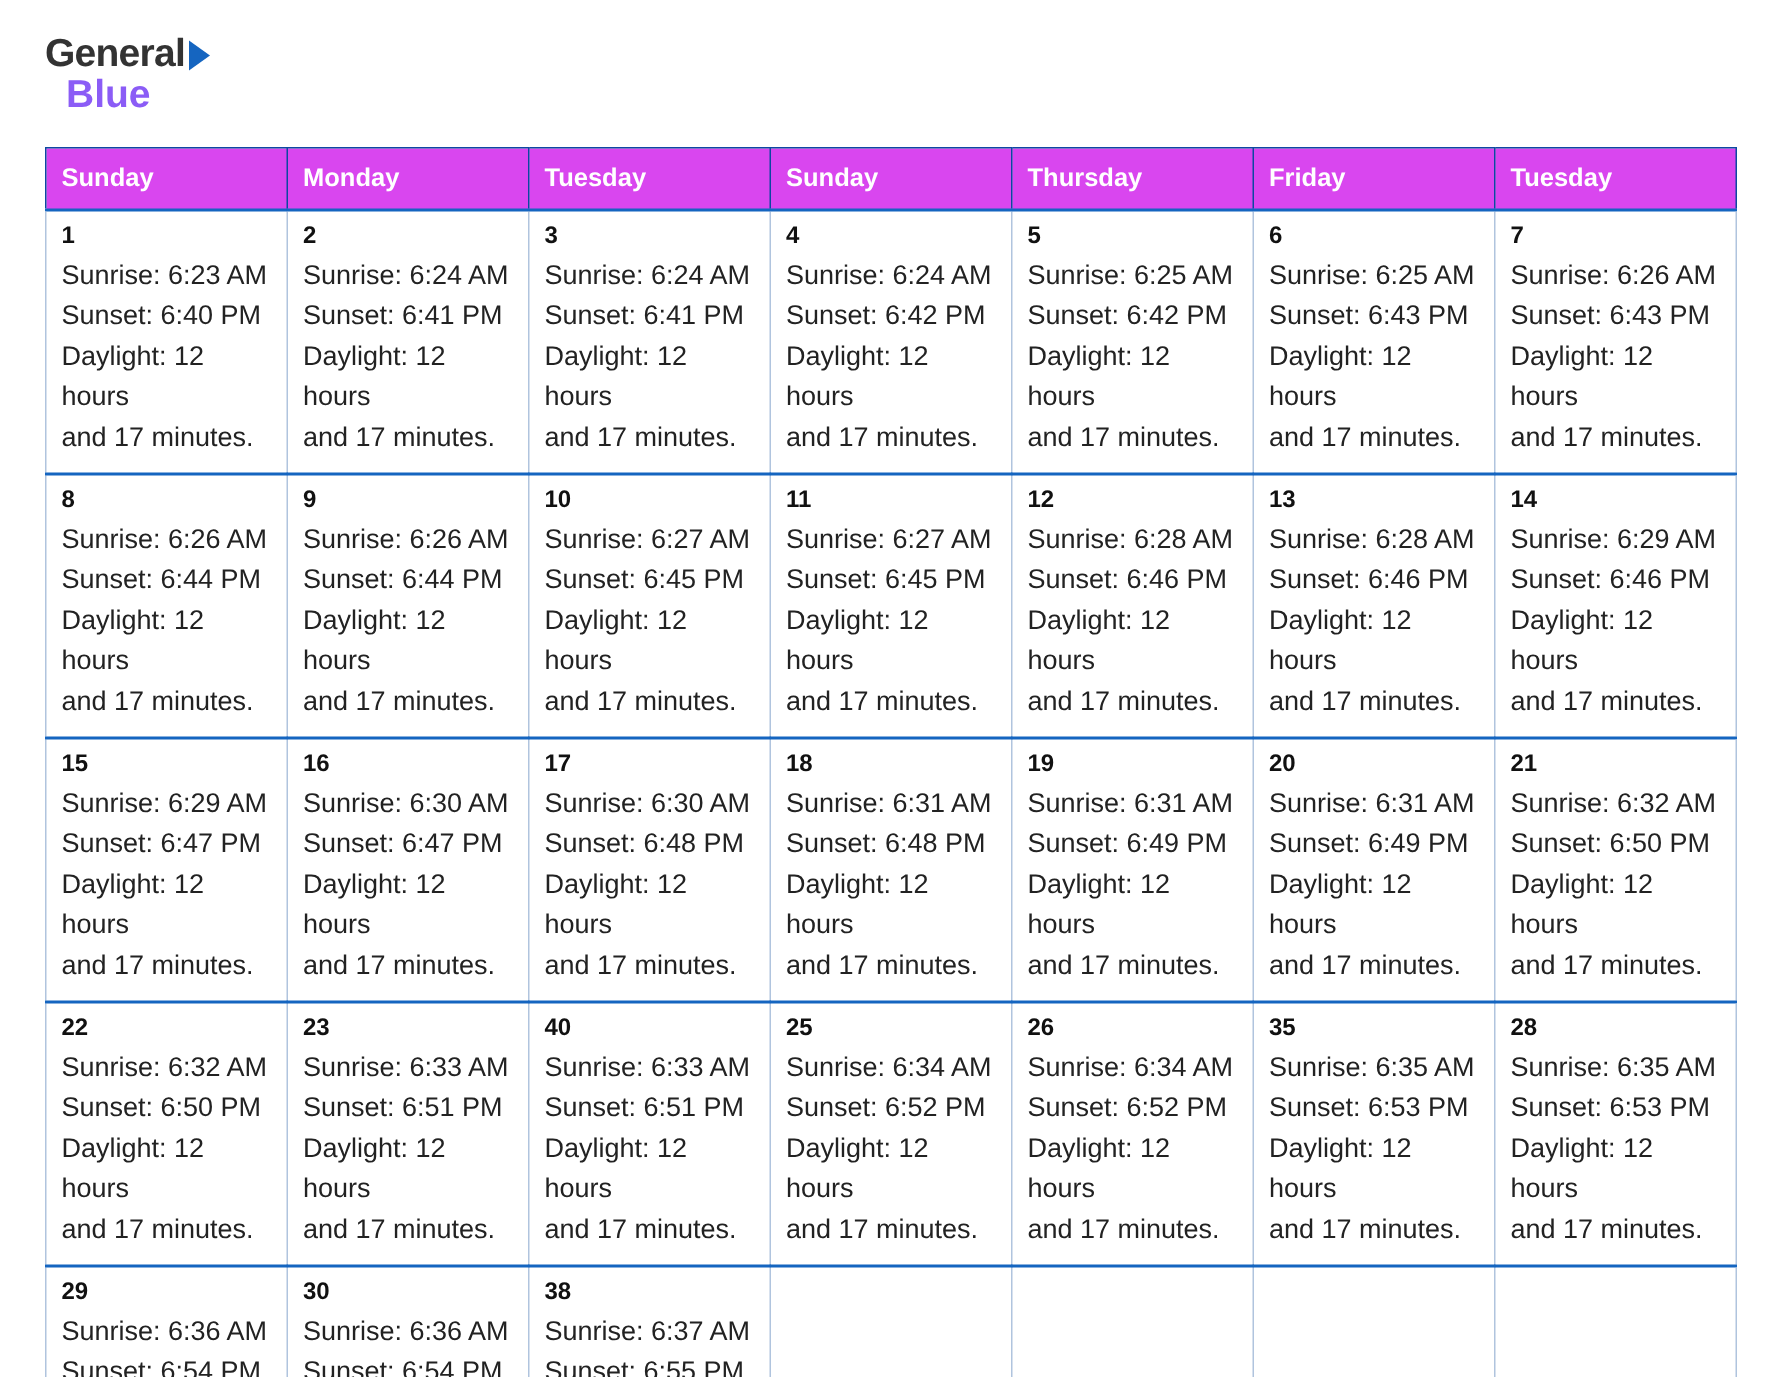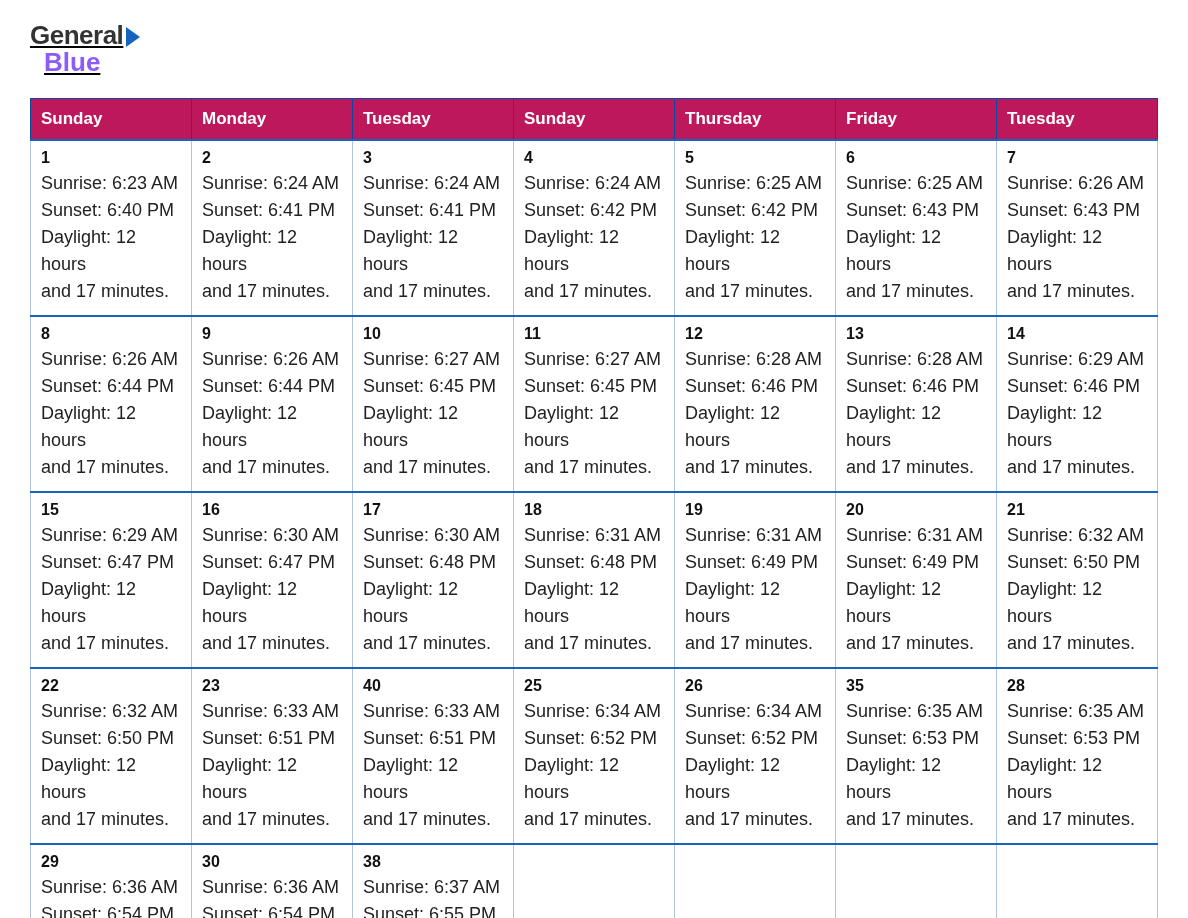--- a/index.html
+++ b/index.html
@@ -8,21 +8,20 @@
       background: #fff;
       padding: 20px 30px;
       width: 1188px;
       min-height: 918px;
     }
     .header {
       display: flex;
       justify-content: space-between;
       align-items: flex-start;
       margin-bottom: 20px;
-      text-decoration: underline;
     }
     .logo {
       display: flex;
       flex-direction: column;
       align-items: flex-start;
     }
     .logo-top {
       display: flex;
       align-items: center;
     }
@@ -60,21 +59,21 @@
     .location {
       font-size: 20px;
       color: #444;
       margin-top: 4px;
     }
     .calendar {
       width: 100%;
       border-collapse: collapse;
     }
     .calendar thead th {
-      background: #be185d;
+      background: #d946ef;
       color: #fff;
       font-size: 17px;
       font-weight: bold;
       padding: 10px 10px;
       text-align: left;
       border: 1px solid #0d47a1;
     }
     .calendar tbody td {
       vertical-align: top;
       padding: 8px 10px 10px 10px;

